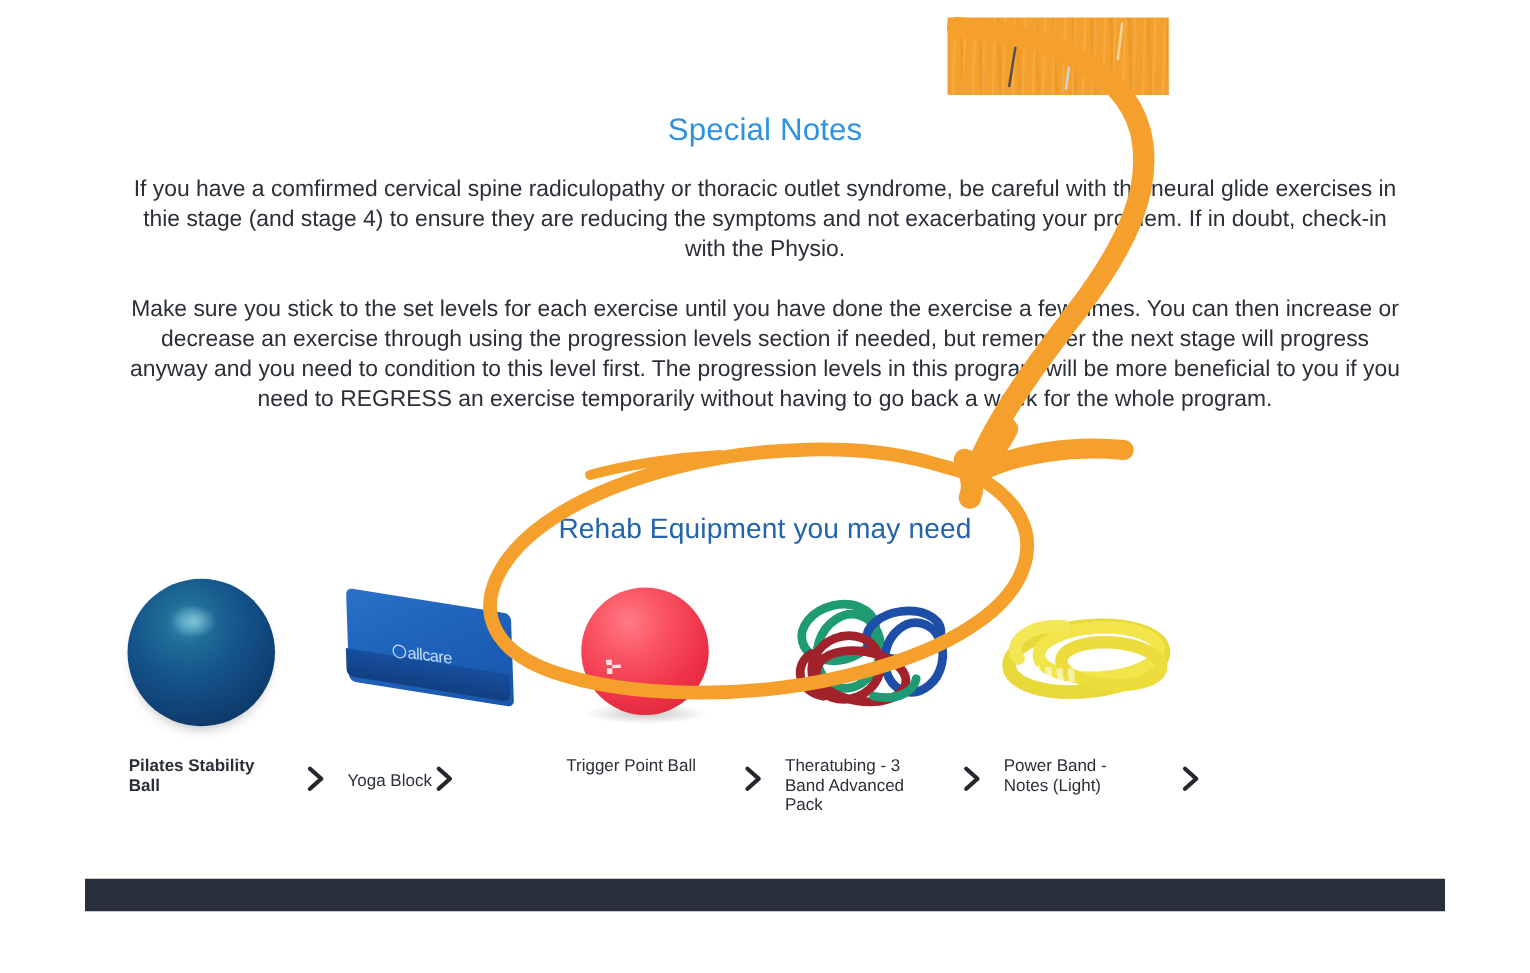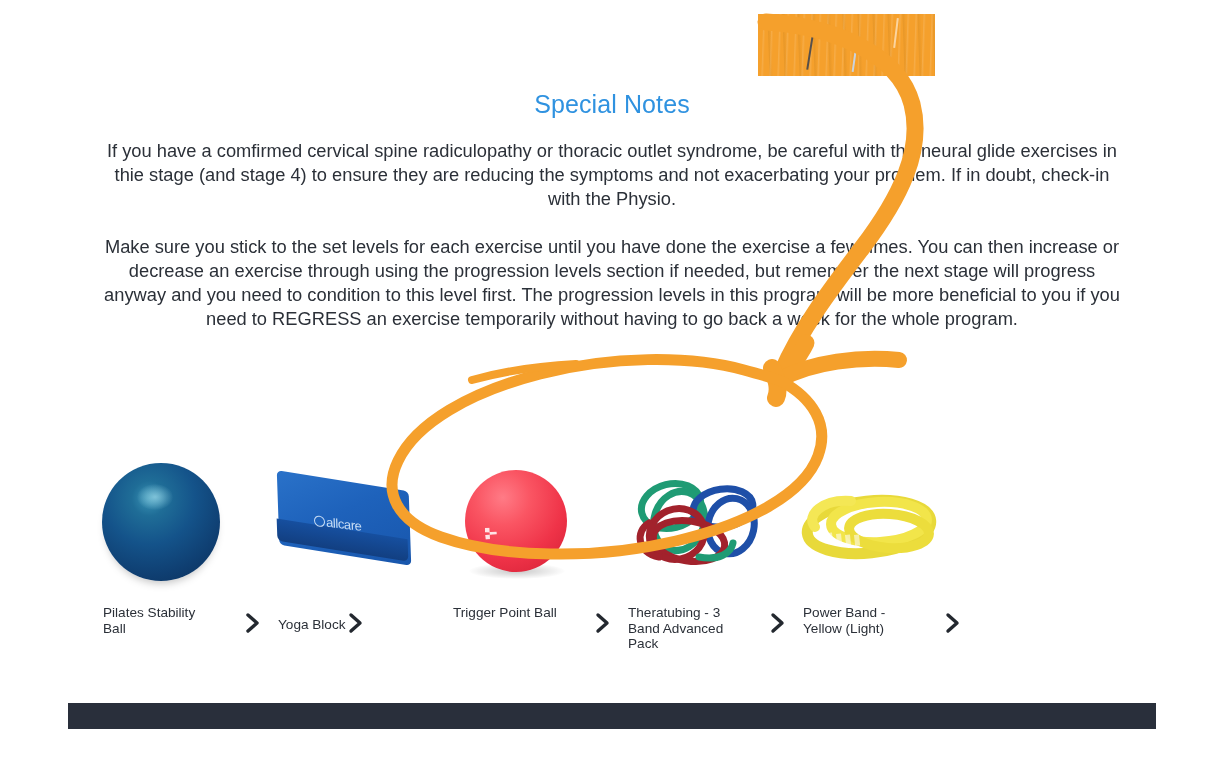--- a/index.html
+++ b/index.html
@@ -281,24 +281,25 @@
 <div id="page">
 
   <div class="doc">
 
     <div class="section-title" id="special-notes-title">Special Notes</div>
 
     <div class="para" id="para-1">If you have a comfirmed cervical spine radiculopathy or thoracic outlet syndrome, be careful with the neural glide exercises in thie stage (and stage 4) to ensure they are reducing the symptoms and not exacerbating your problem. If in doubt, check-in with the Physio.</div>
 
     <div class="para" id="para-2">Make sure you stick to the set levels for each exercise until you have done the exercise a few times. You can then increase or decrease an exercise through using the progression levels section if needed, but remember the next stage will progress anyway and you need to condition to this level first. The progression levels in this program will be more beneficial to you if you need to REGRESS an exercise temporarily without having to go back a week for the whole program.</div>
 
+    <div class="section-title" id="rehab-title">Rehab Equipment you may need</div>
 
     <div id="product-strip">
 
-      <div class="product" style="left:0px;">
+      <div class="product" style="left:0px;font-weight:bold;">
         <div class="thumb">
           <div class="pilates-ball"></div>
         </div>
         <div class="meta">
           <div class="pname">Pilates Stability Ball</div>
           <span class="chev">
             <svg width="20" height="24" viewBox="0 0 20 24" aria-hidden="true">
               <path d="M5 4 L14 12 L5 20" fill="none" stroke="#23282f" stroke-width="3.4" stroke-linecap="round" stroke-linejoin="round"></path>
             </svg>
           </span>
@@ -376,21 +377,21 @@
             </g>
             <g opacity="0.55" fill="#ffffff">
               <rect x="34" y="58" width="5" height="11" transform="rotate(-6 34 58)"></rect>
               <rect x="43" y="59" width="5" height="11" transform="rotate(-6 43 59)"></rect>
               <rect x="52" y="60" width="5" height="11" transform="rotate(-6 52 60)"></rect>
               <rect x="61" y="60" width="5" height="11" transform="rotate(-6 61 60)"></rect>
             </g>
           </svg>
         </div>
         <div class="meta">
-          <div class="pname">Power Band - Yellow (Light)</div>
+          <div class="pname">Power Band - Notes (Light)</div>
           <span class="chev">
             <svg width="20" height="24" viewBox="0 0 20 24" aria-hidden="true">
               <path d="M5 4 L14 12 L5 20" fill="none" stroke="#23282f" stroke-width="3.4" stroke-linecap="round" stroke-linejoin="round"></path>
             </svg>
           </span>
         </div>
       </div>
 
     </div>
 

